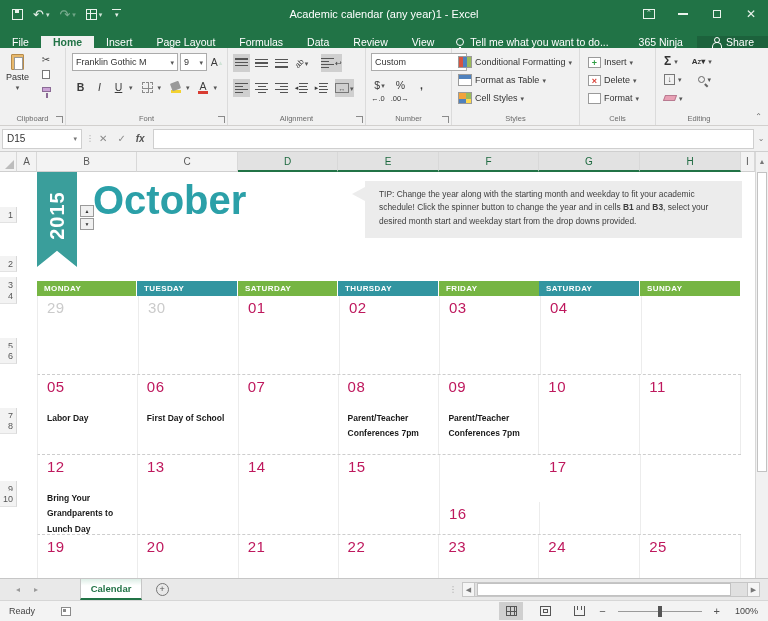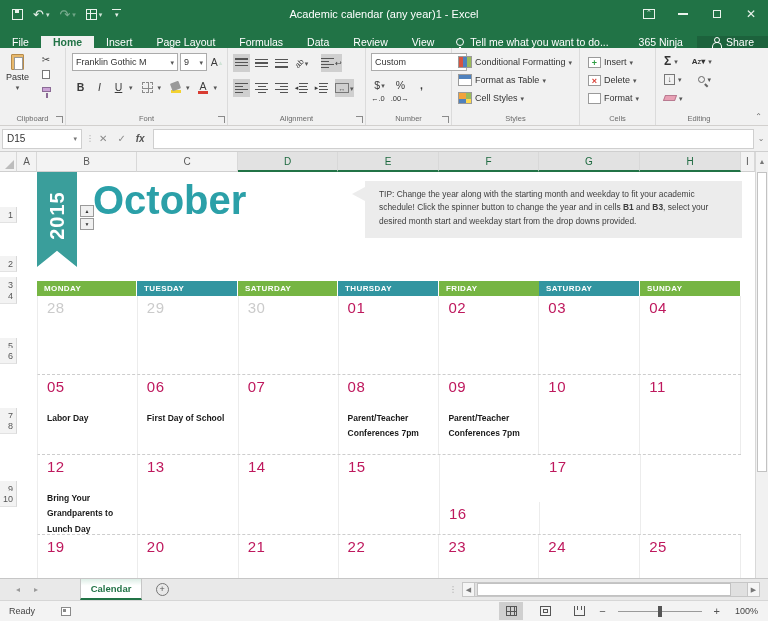--- a/index.html
+++ b/index.html
@@ -488,23 +488,20 @@
           <div class="dayhead" style="left: 20px; top: 109px; width: 98.5px; background: rgb(118, 181, 67);">MONDAY</div>
           <div class="dayhead" style="left: 120px; top: 109px; width: 99.5px; background: rgb(50, 149, 160);">TUESDAY</div>
           <div class="dayhead" style="left: 221px; top: 109px; width: 98.5px; background: rgb(118, 181, 67);">SATURDAY</div>
           <div class="dayhead" style="left: 321px; top: 109px; width: 99.5px; background: rgb(50, 149, 160);">THURSDAY</div>
           <div class="dayhead" style="left: 422px; top: 109px; width: 100px; background: rgb(118, 181, 67);">FRIDAY</div>
           <div class="dayhead" style="left: 522px; top: 109px; width: 99.5px; background: rgb(50, 149, 160);">SATURDAY</div>
           <div class="dayhead" style="left: 623px; top: 109px; width: 99.5px; background: rgb(118, 181, 67);">SUNDAY</div>
         </div>
       <div id="weeks">
           <div class="weekrow" style="top: 124px; height: 78px;">
-            <div class="daycell" style="width: 100px;">
-              <div class="datenum muted">28</div>
-            </div>
             <div class="daycell" style="width: 101px;">
               <div class="datenum muted">29</div>
             </div>
             <div class="daycell" style="width: 100px;">
               <div class="datenum muted">30</div>
             </div>
             <div class="daycell" style="width: 101px;">
               <div class="datenum">01</div>
             </div>
             <div class="daycell" style="width: 100px;">

